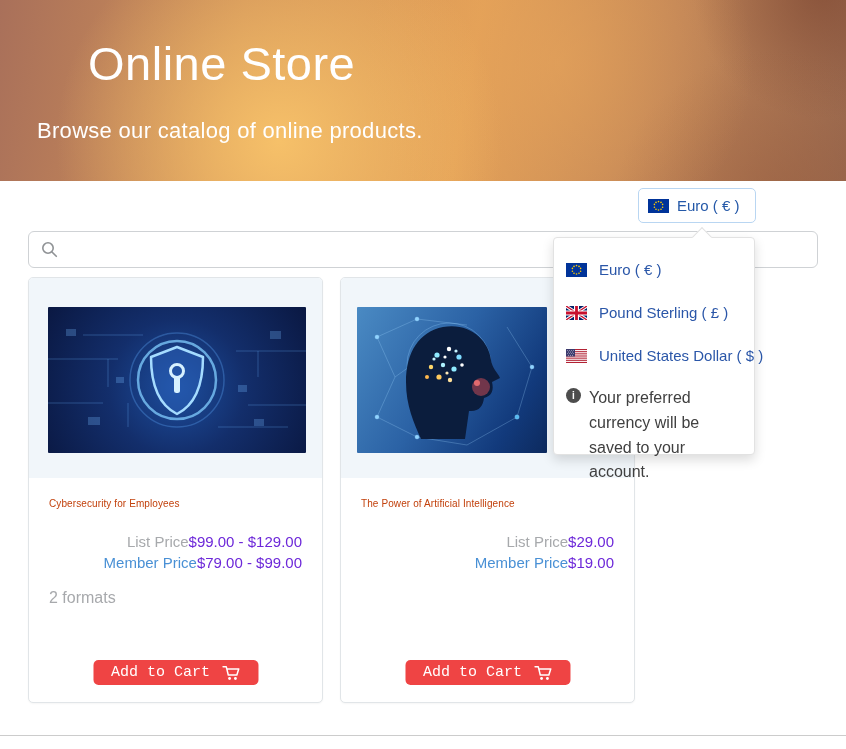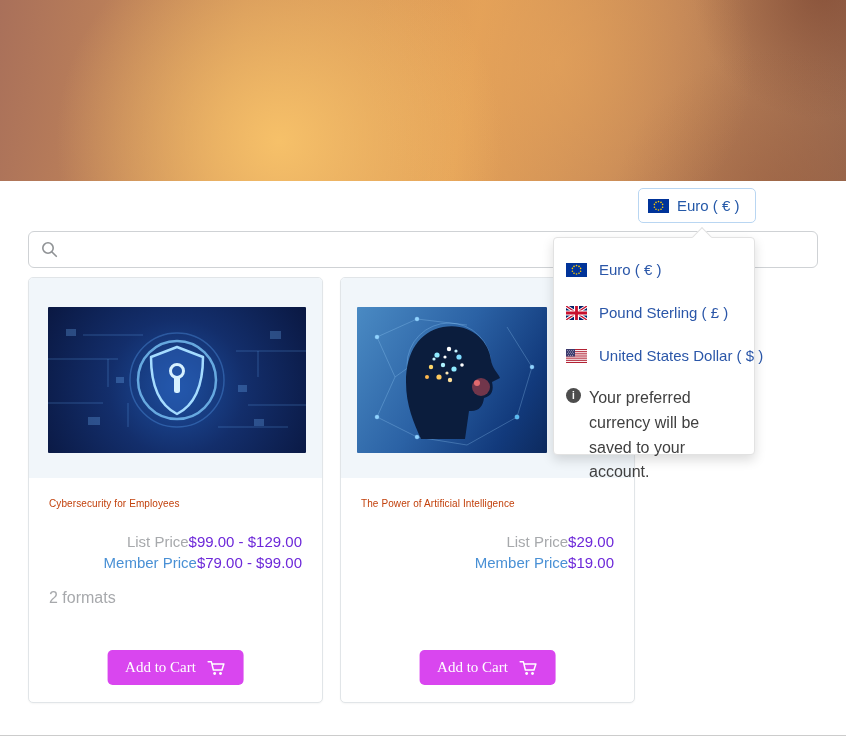--- a/index.html
+++ b/index.html
@@ -75,22 +75,22 @@
   }
   .price-row { position:absolute; left:20px; right:20px; display:flex; justify-content:flex-end; font-size:15px; }
   .row-list   { top:255px; }
   .row-member { top:276px; }
   .price-label  { color:#a7a9ac; }
   .price-label-link { color:#4990d5; cursor:pointer; }
   .price-value  { color:#6d28d9; }
   .formats-note { position:absolute; left:20px; top:311px; font-size:16px; color:#a7a9ac; }
   .add-cart-btn {
     position:absolute; bottom:17px; left:50%; transform:translateX(-50%);
-    background:#d946ef; color:#fff; border:none; border-radius:5px;
-    height:35px; padding:0 18px; font-size:15px; font-family:Liberation Serif, serif;
+    background:#ef4444; color:#fff; border:none; border-radius:5px;
+    height:25px; padding:0 18px; font-size:15px; font-family:Liberation Mono, monospace;
     display:flex; align-items:center; gap:11px; cursor:pointer; white-space:nowrap;
   }
 
   
   .currency-dropdown {
     position:absolute; left:553px; top:237px; width:202px; height:218px;
     background:#fff; border:1px solid #e2e2e2; border-radius:4px;
     box-shadow:0 5px 12px rgba(0,0,0,0.14); z-index:20; padding:10px 12px 0 12px;
   }
   .dropdown-caret {
@@ -113,20 +113,22 @@
 
   
   .footer-divider { position:absolute; left:0; top:735px; width:846px; height:1px; background:#cccccc; }
 </style>
 </head>
 <body>
 
 <div class="page">
 
   <div class="hero">
+    <div class="hero-title">Online Store</div>
+    <div class="hero-subtitle">Browse our catalog of online products.</div>
   </div>
 
   <div class="currency-btn">
     <svg class="flag" viewBox="0 0 21 14">
       <rect width="21" height="14" fill="#003399"></rect>
       <g fill="#ffcc00">
         <circle cx="10.5" cy="2.6" r="0.8"></circle>
           <circle cx="13" cy="3.4" r="0.8"></circle>
           <circle cx="14.6" cy="5.4" r="0.8"></circle>
         <circle cx="14.6" cy="8.2" r="0.8"></circle>

